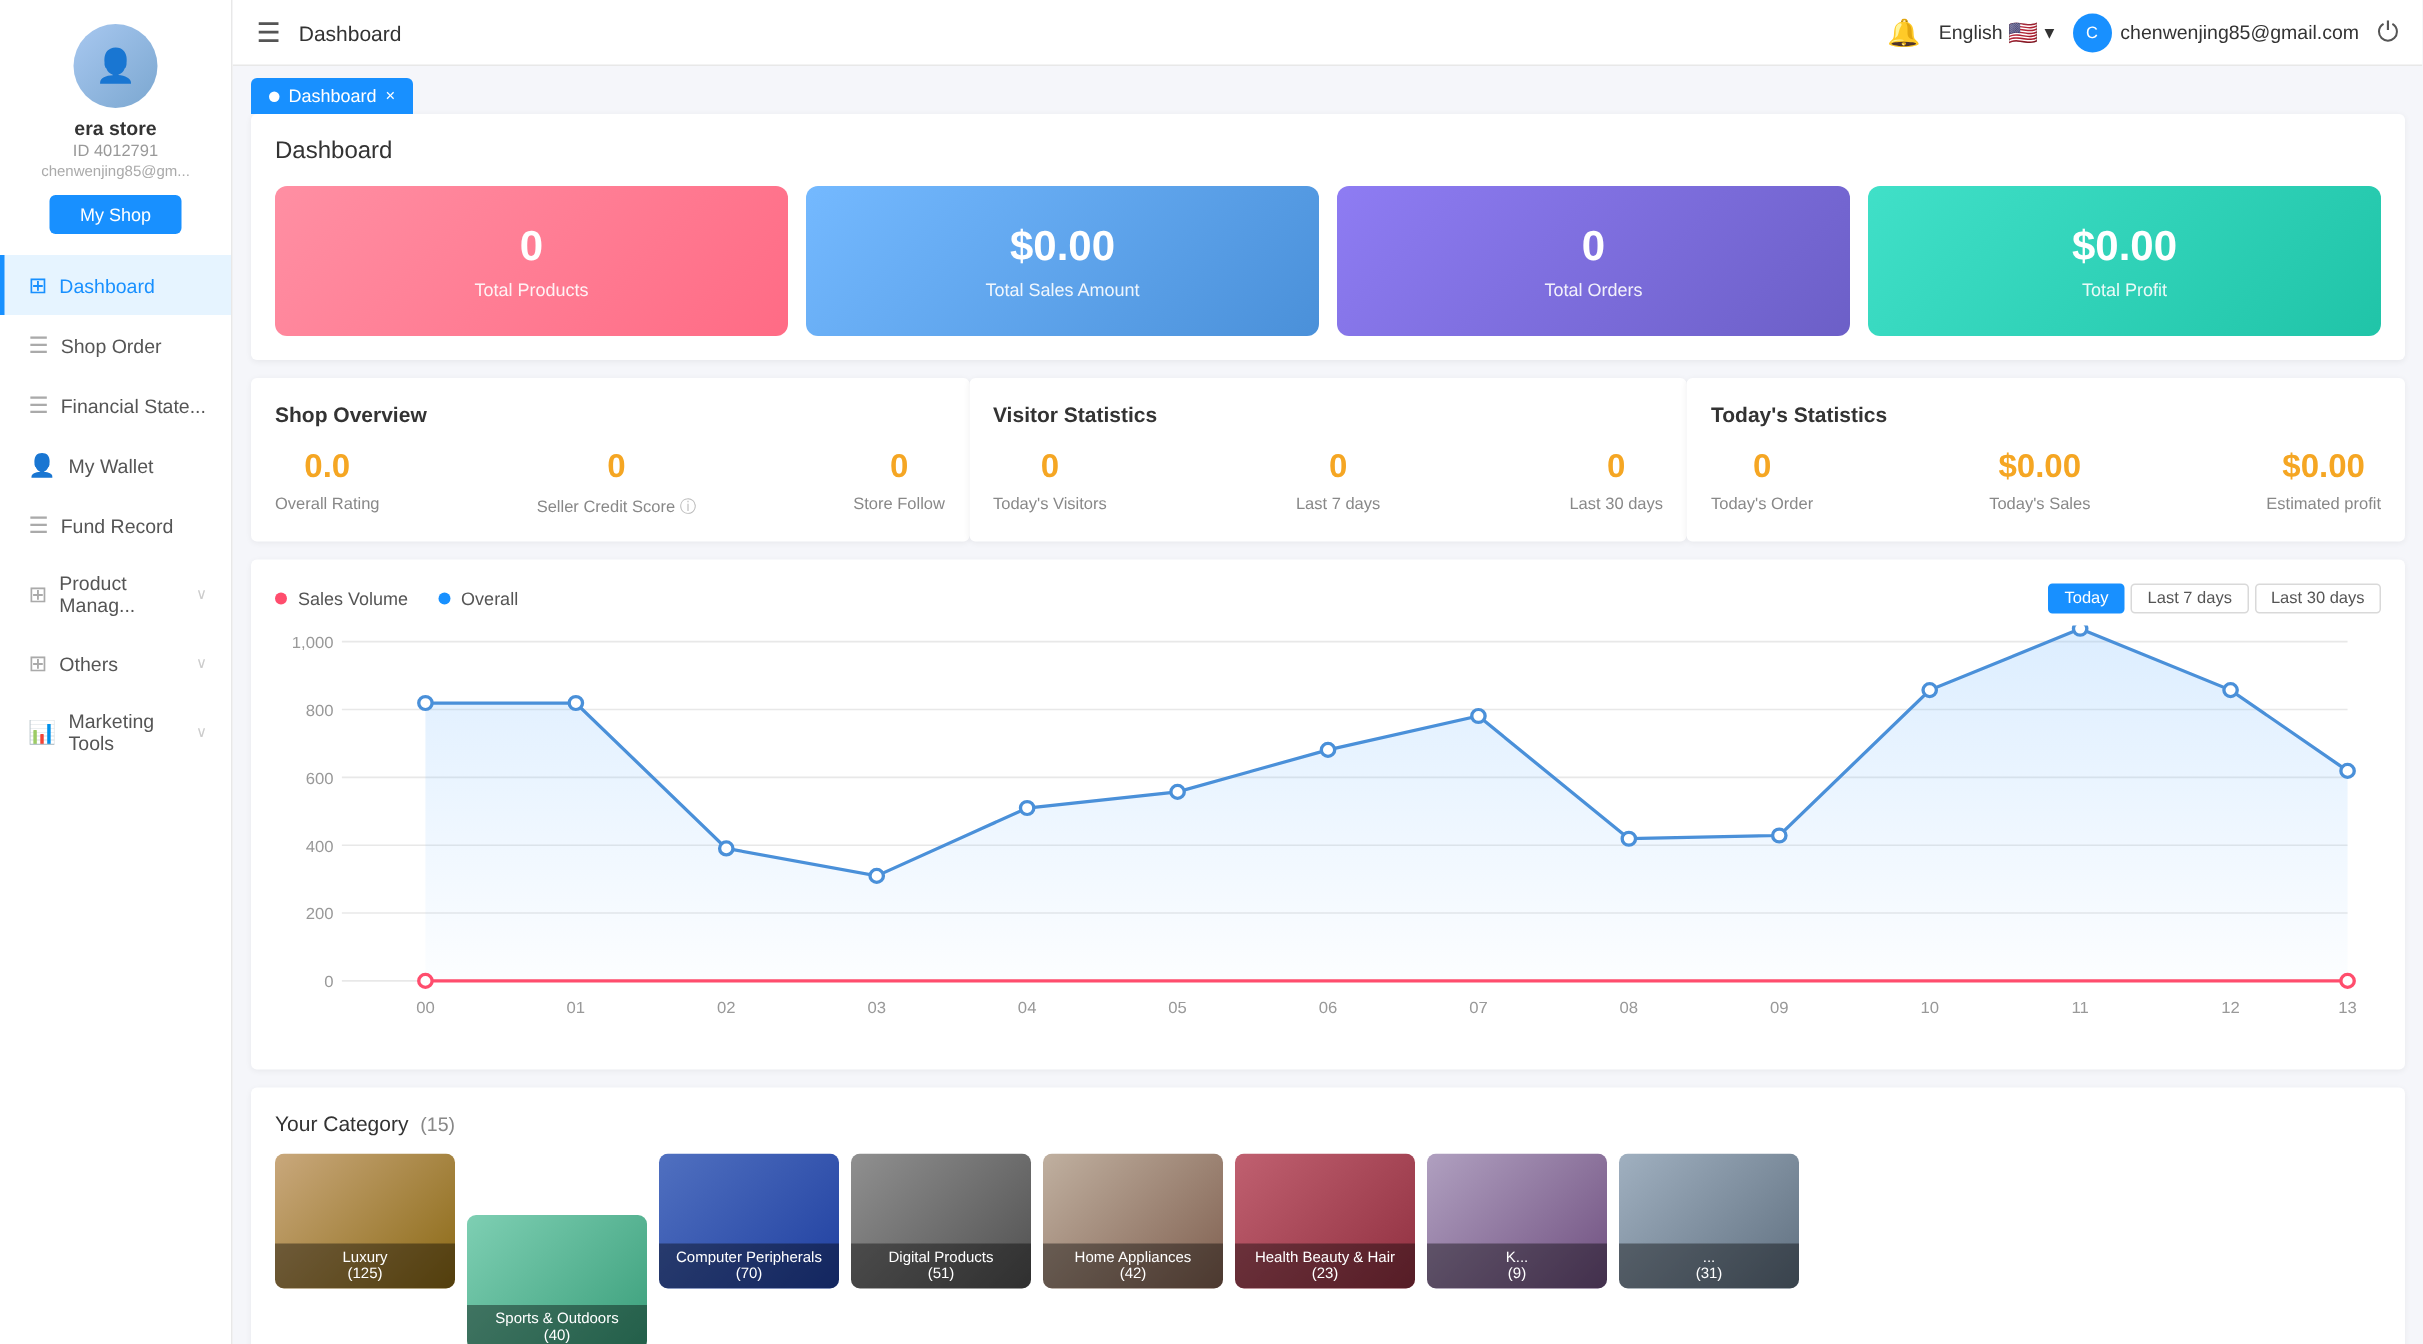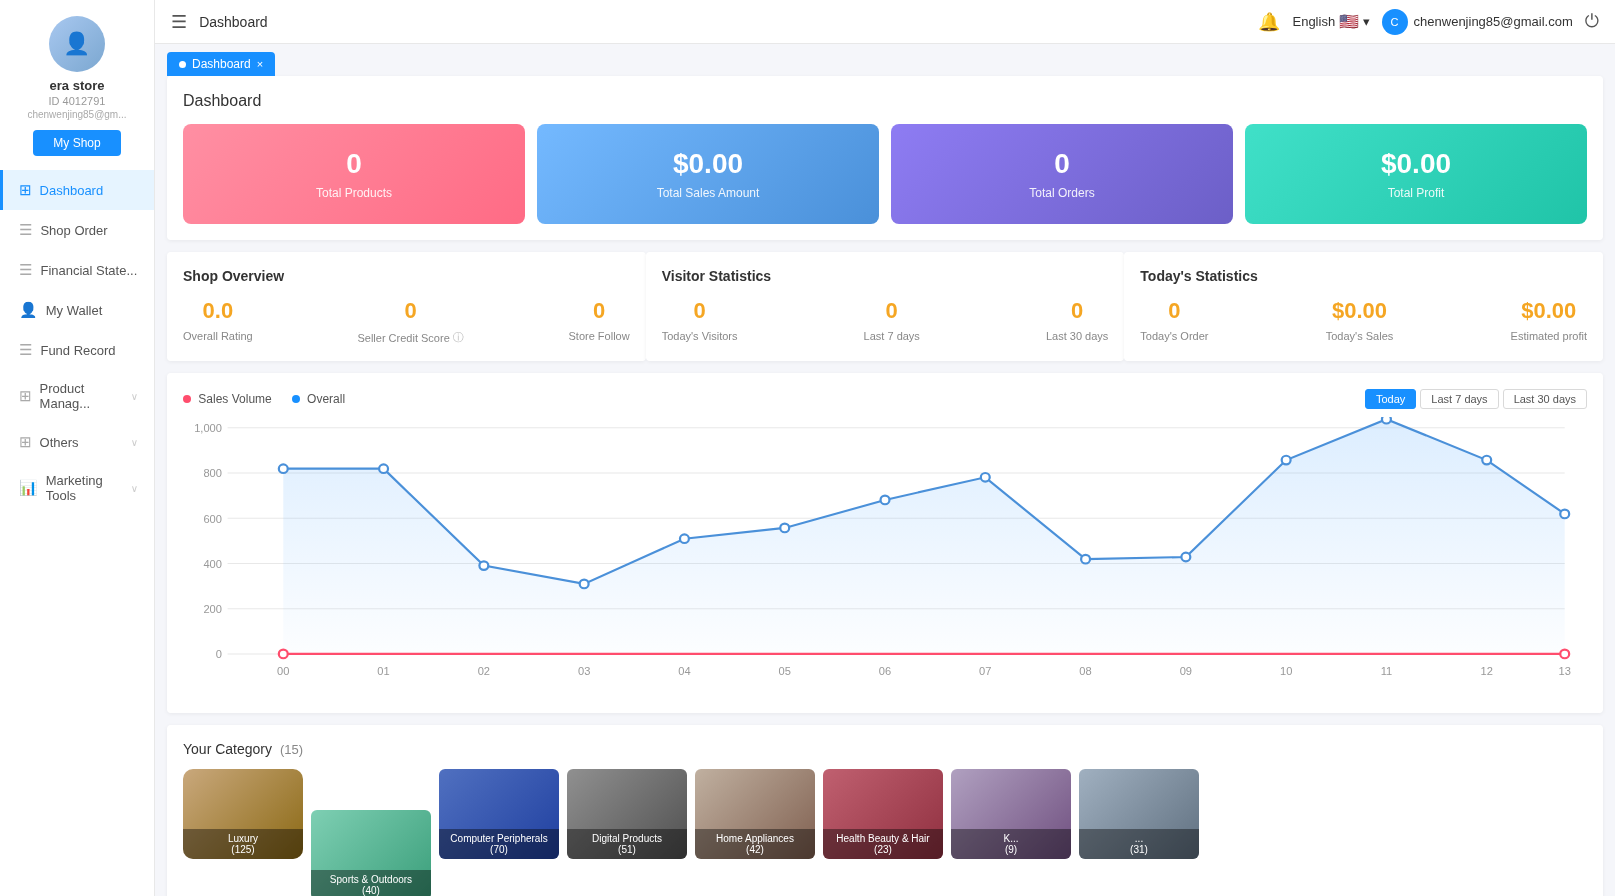--- a/index.html
+++ b/index.html
@@ -216,21 +216,21 @@
       bottom: 0;
       left: 0; right: 0;
       background: rgba(0,0,0,0.4);
       color: #fff;
       font-size: 10px;
       padding: 4px 6px;
       text-align: center;
     }
 
     
-    .cat-luxury { background: linear-gradient(135deg, #c9a87c, #8b6914); border-radius: 10px; }
+    .cat-luxury { background: linear-gradient(135deg, #c9a87c, #8b6914); }
     .cat-sports { background: linear-gradient(135deg, #7ecfb3, #3a9e7a); margin-top: 41px; }
     .cat-epidemic { background: linear-gradient(135deg, #8090a0, #556070); }
     .cat-computer { background: linear-gradient(135deg, #5070c0, #2040a0); }
     .cat-digital { background: linear-gradient(135deg, #909090, #505050); }
     .cat-home { background: linear-gradient(135deg, #c0b0a0, #806050); }
     .cat-health { background: linear-gradient(135deg, #c06070, #903040); }
     .cat-extra1 { background: linear-gradient(135deg, #b0a0c0, #705080); }
     .cat-extra2 { background: linear-gradient(135deg, #a0b0c0, #607080); }
   </style>
 </head>

